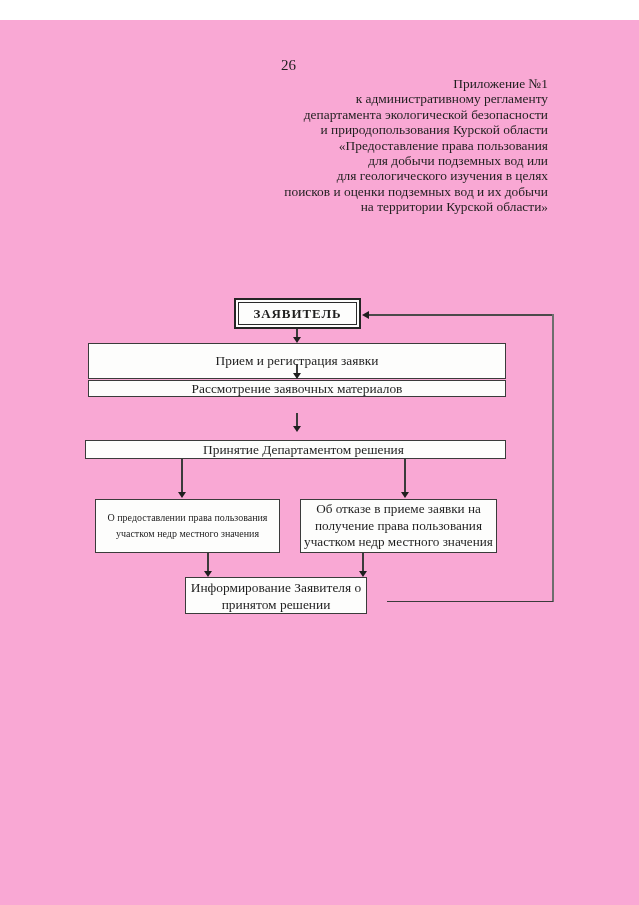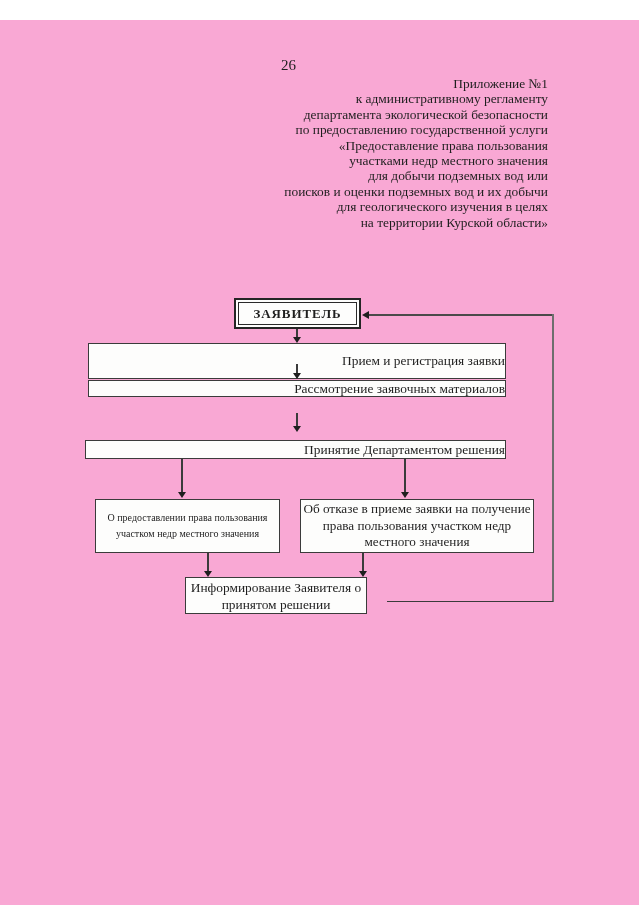--- a/index.html
+++ b/index.html
@@ -38,21 +38,21 @@
     letter-spacing: 0.2px;
     white-space: nowrap;
   }
   
   .node {
     position: absolute;
     border: 1px solid #3b3b3b;
     background: #fdfdfc;
     display: flex;
     align-items: center;
-    justify-content: flex-end;
+    justify-content: center;
     text-align: center;
     font-size: 13.4px;
     line-height: 16px;
   }
   #node-applicant {
     left: 234px; top: 278px; width: 127px; height: 31px;
     border: 2px solid #252525;
     padding: 2px;
   }
   #node-applicant .inner-frame {
@@ -60,21 +60,21 @@
     border: 1px solid #2a2a2a;
     display: flex; align-items: center; justify-content: center;
     font-weight: bold;
     font-size: 13px;
     letter-spacing: 0.9px;
   }
   #node-reception { left: 88px;  top: 323px; width: 418px; height: 36px; }
   #node-review    { left: 88px;  top: 360px; width: 418px; height: 17px; }
   #node-decision  { left: 85px;  top: 420px; width: 421px; height: 19px; padding-left: 16px; }
   #node-grant     { left: 95px;  top: 479px; width: 185px; height: 54px; font-size: 10px; line-height: 16.5px; padding: 1px 4px; }
-  #node-refusal   { left: 300px; top: 479px; width: 234px; height: 54px; font-size: 13.2px; line-height: 16.5px; padding: 1px 2px; }
+  #node-refusal   { left: 300px; top: 479px; width: 197px; height: 54px; font-size: 13.2px; line-height: 16.5px; padding: 1px 2px; }
   #node-inform    { left: 185px; top: 557px; width: 182px; height: 37px; line-height: 17px; }
   
   .vline, .hline { position: absolute; background: #3b3b3b; }
   #conn-applicant-down   { left: 296px; top: 309px; width: 1.5px; height: 8px; }
   #conn-reception-review { left: 296px; top: 344px; width: 1.5px; height: 9px; }
   #conn-review-decision  { left: 296px; top: 393px; width: 1.5px; height: 13px; }
   #conn-decision-left    { left: 181px; top: 439px; width: 1.5px; height: 33px; }
   #conn-decision-right   { left: 404px; top: 439px; width: 1.5px; height: 33px; }
   #conn-grant-down       { left: 207px; top: 533px; width: 1.5px; height: 18px; }
   #conn-refusal-down     { left: 362px; top: 533px; width: 1.5px; height: 18px; }
@@ -107,26 +107,25 @@
 <body>
 
 <div class="page">
 
   <div class="page-number">26</div>
 
   <div class="annex-header">
     <div>Приложение №1</div>
     <div>к административному регламенту</div>
     <div>департамента экологической безопасности</div>
-    <div>по предоставлению государственной услуги</div>
+    <div>и природопользования Курской области</div>
     <div>«Предоставление права пользования</div>
-    <div>участками недр местного значения</div>
     <div>для добычи подземных вод или</div>
+    <div>для геологического изучения в целях</div>
     <div>поисков и оценки подземных вод и их добычи</div>
-    <div>для геологического изучения в целях</div>
     <div>на территории Курской области»</div>
   </div>
 
 
   <div>
 
     <div class="node" id="node-applicant">
       <div class="inner-frame">
         <span>ЗАЯВИТЕЛЬ</span>
       </div>

